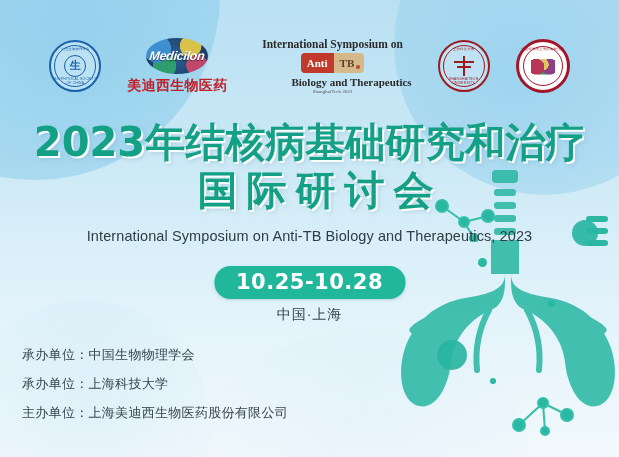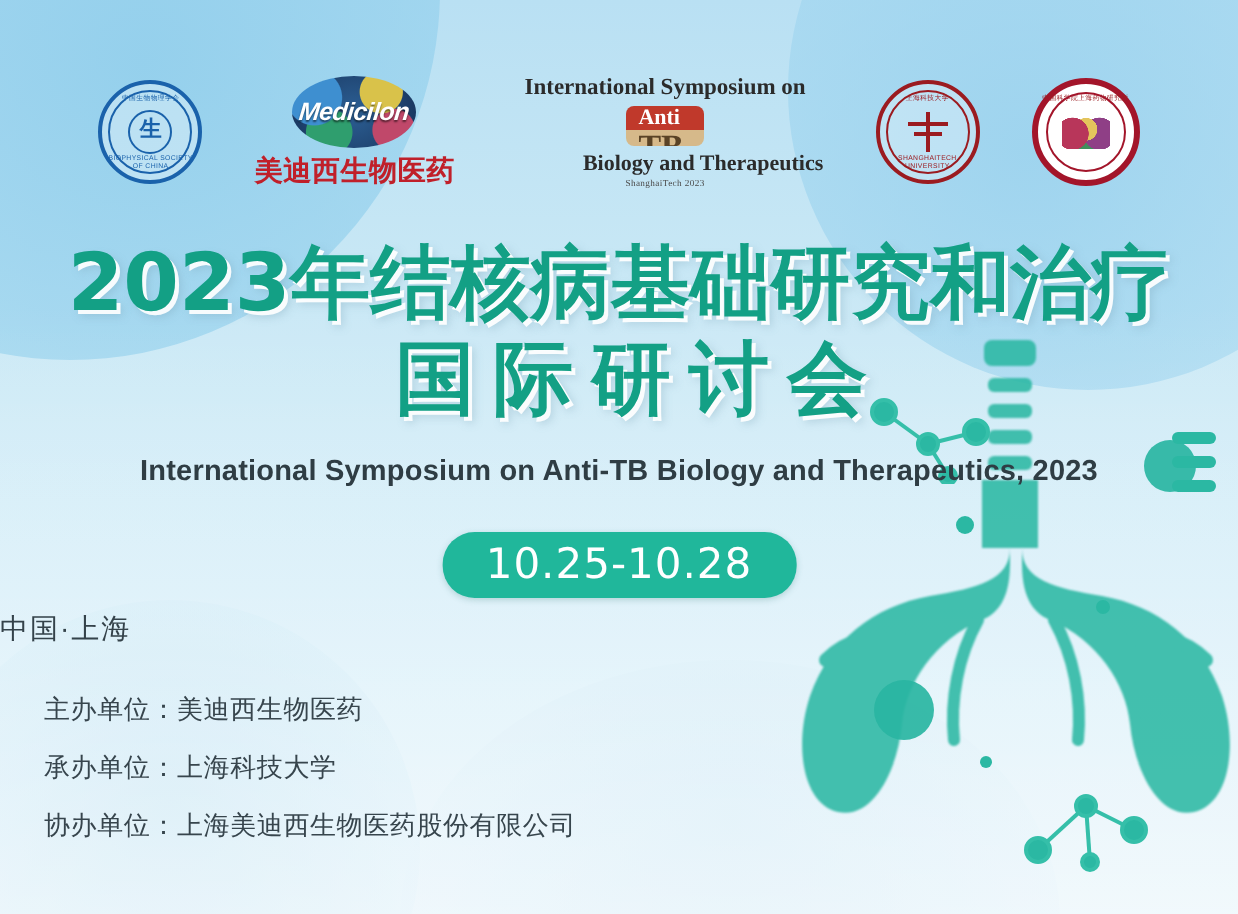--- a/index.html
+++ b/index.html
@@ -59,25 +59,25 @@
   .medicilon span{position:absolute;left:0;right:0;top:50%;transform:translateY(-50%) skewX(-6deg);
     text-align:center;color:#fff;font-size:12.5px;font-weight:bold;font-style:italic;
     letter-spacing:-.3px;text-shadow:0 1px 1px rgba(0,0,0,.55);}
   .logo-cn{margin-top:3px;color:#c0202a;font-size:14px;font-weight:bold;letter-spacing:.3px;}
 
   .center-logo{display:flex;flex-direction:column;align-items:center;justify-content:space-between;
     color:#2b2b2b;line-height:1.1;}
   .center-logo .l1{font-family:"Liberation Serif","DejaVu Serif",serif;font-size:11.5px;font-weight:bold;}
   .center-logo .l3{font-family:"Liberation Serif","DejaVu Serif",serif;font-size:11px;font-weight:bold;margin-top:2px;margin-left:38px;}
   .center-logo .l4{font-family:"Liberation Serif","DejaVu Serif",serif;font-size:4.6px;margin-top:1px;color:#4a4a4a;letter-spacing:.2px;}
-  .antitb{display:flex;align-items:stretch;margin:2px 0 1px 0;height:20px;border-radius:4px;overflow:hidden;flex-direction:column;}
+  .antitb{display:flex;align-items:stretch;margin:2px 0 1px 0;height:20px;border-radius:4px;overflow:hidden;}
   .antitb .anti{background:#c0392b;color:#fff;font-family:"Liberation Serif","DejaVu Serif",serif;
     font-size:11px;font-weight:bold;padding:0 6px;display:flex;align-items:center;}
   .antitb .tb{background:#d6b98a;color:#5a4326;font-family:"Liberation Serif","DejaVu Serif",serif;
-    font-size:17px;font-weight:bold;padding:0 10px 0 6px;display:flex;align-items:center;position:relative;}
+    font-size:11px;font-weight:bold;padding:0 10px 0 6px;display:flex;align-items:center;position:relative;}
   .antitb .tb:after{content:"";position:absolute;right:4px;bottom:4px;width:4px;height:4px;
     border-radius:50%;background:#b4473a;}
 
   .seal.red{border:2px solid #9b1b20;background:rgba(255,255,255,.3);}
   .seal.red:after{content:"";position:absolute;left:3px;top:3px;right:3px;bottom:3px;
     border:1px solid #9b1b20;border-radius:50%;}
   .seal-txt.red{color:#9b1b20;}
   .tower{position:absolute;left:50%;top:50%;transform:translate(-50%,-50%);
     width:2px;height:20px;background:#9b1b20;}
   .tower:before{content:"";position:absolute;left:-9px;top:5px;width:20px;height:1.6px;background:#9b1b20;}
@@ -96,29 +96,29 @@
   
   #title-block{position:absolute;left:0;top:118px;width:619px;text-align:center;z-index:5;}
   .title-line{
     font-family:"DejaVu Sans","Liberation Sans",sans-serif;
     color:#13a085;font-weight:bold;
     text-shadow:2px 2px 0 rgba(255,255,255,.92), 3px 3px 4px rgba(120,160,180,.35);
   }
   .title-1{font-size:40px;line-height:48px;letter-spacing:0px;}
   .title-2{font-size:40px;line-height:48px;letter-spacing:9px;padding-left:21px;}
   #subtitle{position:absolute;left:0;top:228px;width:619px;text-align:center;z-index:5;
-    color:#2f3d44;font-size:14.5px;letter-spacing:.1px;font-weight:bold;}
+    color:#2f3d44;font-size:14.5px;letter-spacing:.1px;}
 
   
   #date-pill{position:absolute;left:50%;top:266px;transform:translateX(-50%);
     background:#20b79b;border-radius:16px;padding:4px 22px 5px 22px;z-index:6;
     box-shadow:0 1px 3px rgba(40,120,110,.25);}
-  #date-pill span{color:#ffffff;font-size:21px;font-weight:normal;letter-spacing:.5px;
+  #date-pill span{color:#ffffff;font-size:21px;font-weight:bold;letter-spacing:.5px;
     font-family:"DejaVu Sans","Liberation Sans",sans-serif;}
-  #location{position:absolute;left:0;top:306px;width:619px;text-align:left;z-index:6;
+  #location{position:absolute;left:0;top:306px;width:619px;text-align:center;z-index:6;
     color:#34424a;font-size:14px;letter-spacing:1px;}
 
   
   #orgs{position:absolute;left:22px;top:340px;z-index:6;}
   .org-line{color:#37454d;font-size:13px;line-height:29px;letter-spacing:.3px;white-space:nowrap;}
 </style>
 </head>
 <body>
 
 <div id="poster">
@@ -246,18 +246,18 @@
     <div class="title-line title-2">国际研讨会</div>
   </div>
   <div id="subtitle">International Symposium on Anti-TB Biology and Therapeutics, 2023</div>
 
   <div id="date-pill">
     <span>10.25-10.28</span>
   </div>
   <div id="location">中国·上海</div>
 
   <div id="orgs">
-    <div class="org-line">主办单位：美迪西生物医药</div>
+    <div class="org-line">承办单位：中国生物物理学会</div>
     <div class="org-line">承办单位：上海科技大学</div>
-    <div class="org-line">协办单位：上海美迪西生物医药股份有限公司</div>
+    <div class="org-line">主办单位：上海美迪西生物医药股份有限公司</div>
   </div>
 
 </div>
 
 </body></html>

